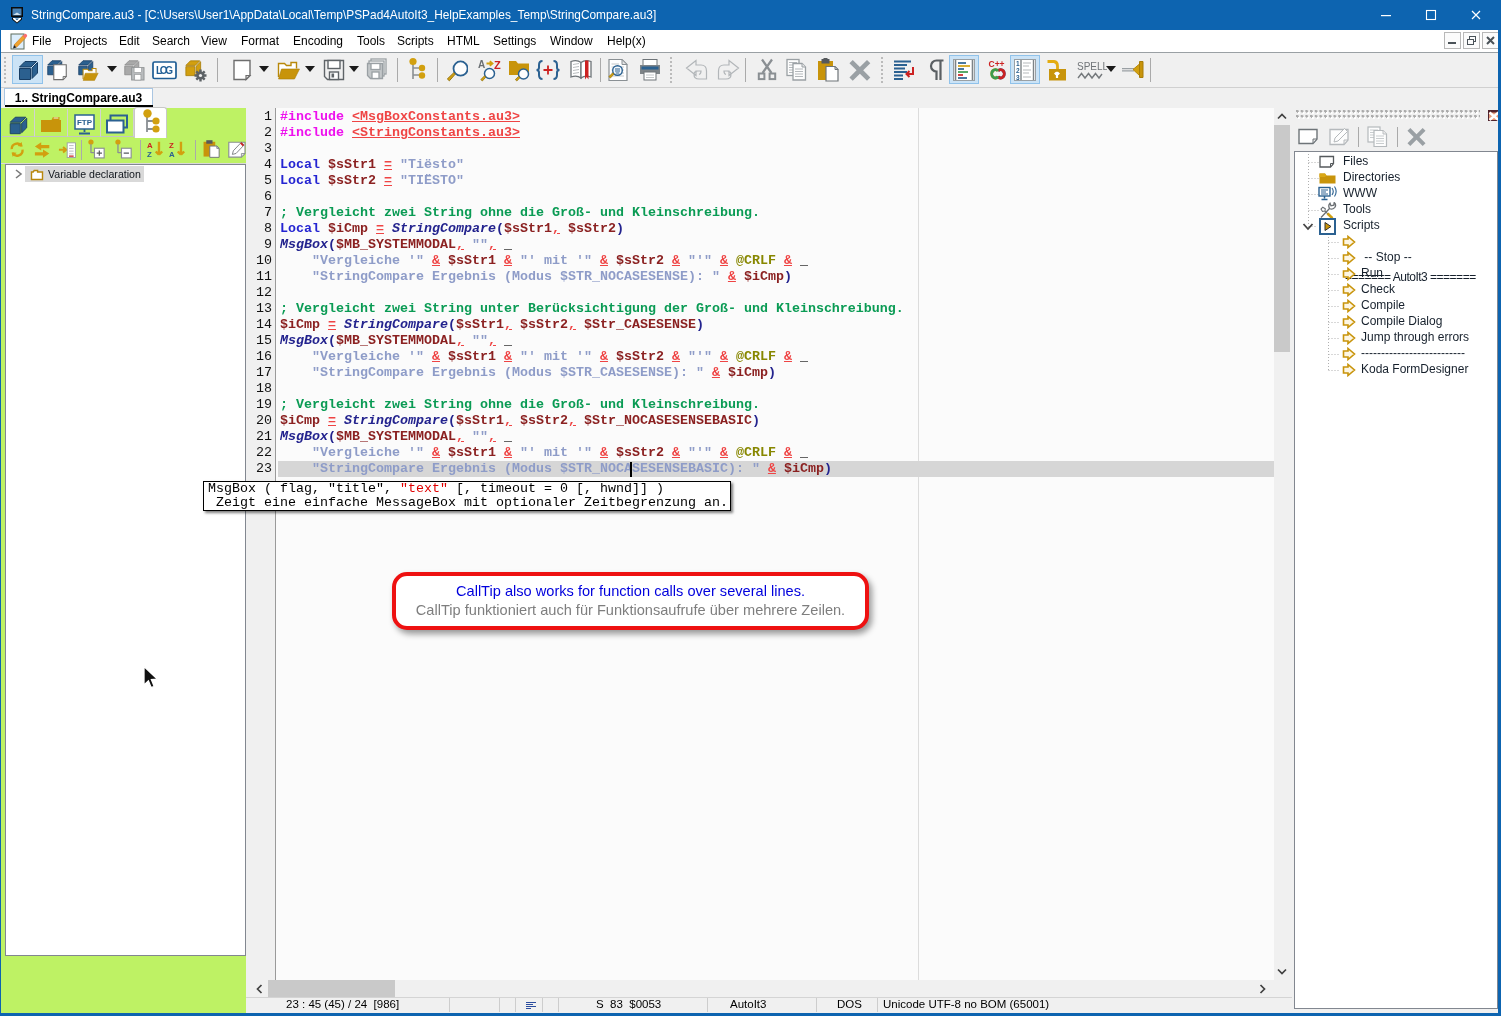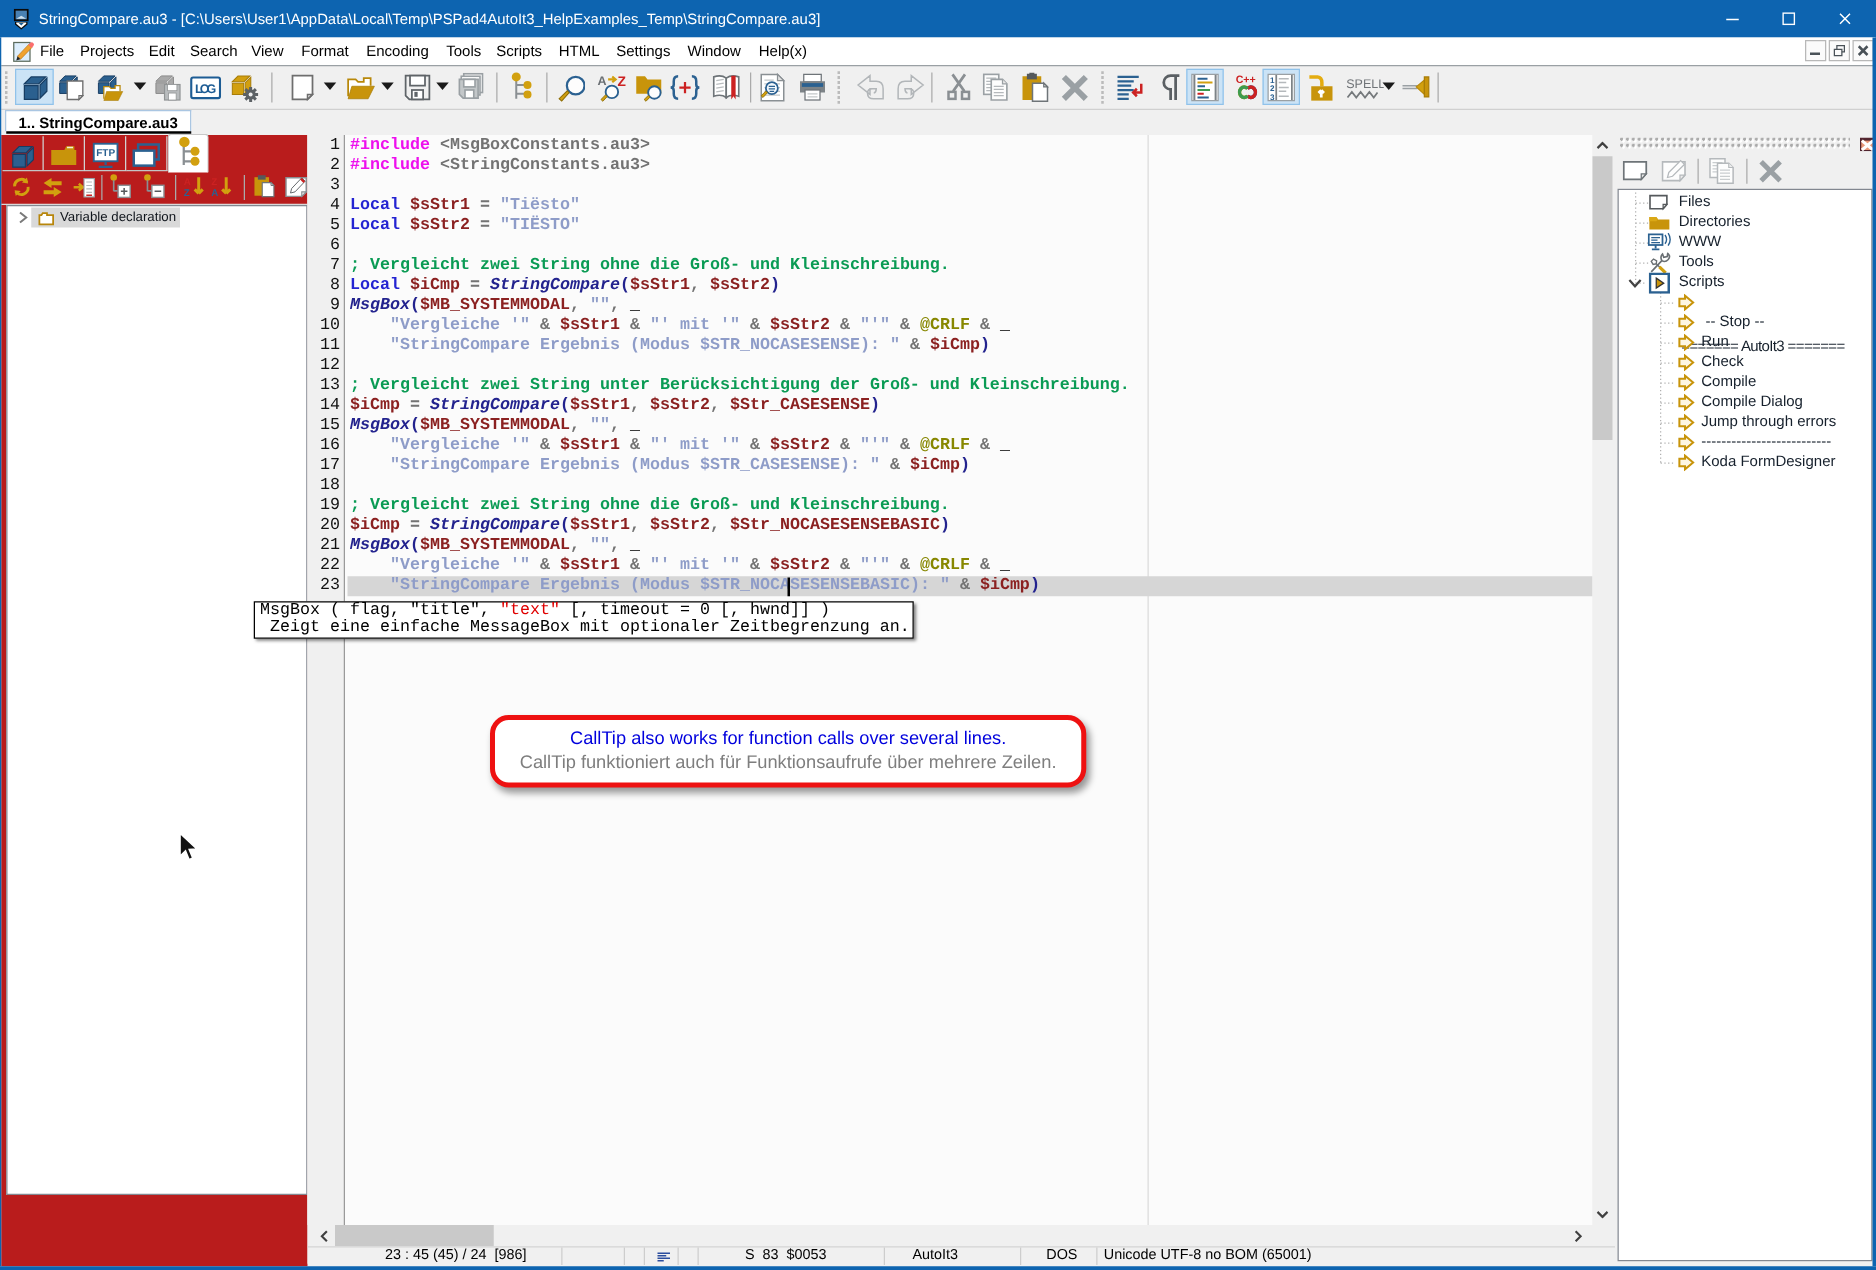--- a/index.html
+++ b/index.html
@@ -14,35 +14,35 @@
 
 #toolbar{left:1px;top:52px;width:1499px;height:36px;background:#f0f0f0;border-top:1px solid #9aa0a4;border-bottom:1px solid #d0d0d0;}
 .tsep{position:absolute;top:5px;width:1px;height:24px;background:#aaa;}
 .tgrip{position:absolute;top:4px;width:3px;height:26px;background-image:repeating-linear-gradient(#bbb 0 2px,transparent 2px 4px);background-size:2px 100%;background-repeat:no-repeat;}
 .hibtn{position:absolute;background:#cbe3f6;border:1px solid #90c2ea;}
 
 #tabrow{left:1px;top:88px;width:1499px;height:20px;background:#f0f0f0;}
 #atab{position:absolute;left:3px;top:0px;width:149px;height:17px;background:#fff;border:1px solid #aac6e2;border-bottom:none;font-size:12px;font-weight:bold;text-align:center;padding-top:2px;}
 #atabline{position:absolute;left:4px;top:17px;width:148px;height:2px;background:#000;}
 
-#lpanel{left:1px;top:108px;width:245px;height:905px;background:#b91c1c;}
+#lpanel{left:1px;top:108px;width:245px;height:905px;background:#bef264;}
 .ltab{position:absolute;top:1px;height:28px;width:33px;border-right:1px solid #d2d2d2;border-bottom:1px solid #c4c4c4;}
 #ltree{position:absolute;left:4px;top:56px;width:241px;height:792px;background:#fff;border:1px solid #828790;}
 
 #editor{left:246px;top:108px;width:1028px;height:872px;background:#fbfbfb;}
 #gutter{position:absolute;left:0;top:0;width:30px;height:872px;background:#f0f0f0;border-right:1px solid #9a9a9a;}
 #gutnums{position:absolute;left:0;top:1px;width:26px;text-align:right;font-family:"Liberation Mono",monospace;font-size:13.33px;line-height:16px;color:#111;white-space:pre;}
 #marginline{position:absolute;left:672px;top:0;width:1px;height:872px;background:#dcdcdc;}
 #curline{position:absolute;left:32px;top:353px;width:996px;height:16px;background:#d6d6d6;}
 #code{position:absolute;left:34px;top:1px;font-family:"Liberation Mono",monospace;font-size:13.33px;line-height:16px;font-weight:bold;white-space:pre;color:#000;}
 #caret{position:absolute;left:384px;top:354px;width:2px;height:15px;background:#000;}
 .kw{color:#2424d2;}
 .fn{color:#23238e;font-style:italic;}
 .vr{color:#8b2121;}
-.op{color:#737373;}
+.op{color:#ef4444;text-decoration:underline;}
 .st{color:#8e9cc8;}
 .cm{color:#0a9b54;}
 .mc{color:#878700;}
 .inc{color:#ee10ee;}
 .pr{color:#23238e;}
 
 #vsb{left:1274px;top:108px;width:16px;height:872px;background:#f0f0f0;}
 #vthumb{position:absolute;left:0px;top:17px;width:16px;height:227px;background:#c9c9c9;}
 #hsb{left:246px;top:980px;width:1028px;height:17px;background:#f0f0f0;}
 #hthumb{position:absolute;left:22px;top:0px;width:127px;height:17px;background:#c9c9c9;}
@@ -554,21 +554,21 @@
   </div>
 <div class="abs" id="statusbar">
 <div class="scell" style="left:0;width:204px;"></div>
 <div class="scell" style="left:204px;width:50px;"></div>
 <div class="scell" style="left:254px;width:16px;"></div>
 <div class="scell" style="left:270px;width:27px;"></div>
 <div class="scell" style="left:297px;width:16px;"></div>
 <div class="scell" style="left:313px;width:149px;"></div>
 <div class="scell" style="left:462px;width:109px;"></div>
 <div class="scell" style="left:571px;width:61px;"></div>
-<div class="stext" style="left:62px;">23 : 45 (45) / 24  [986]</div>
+<div class="stext" style="left:40px;">23 : 45 (45) / 24  [986]</div>
 <svg class="abs" style="left:279px;top:3px;" width="12" height="9">
       <g stroke="#2b4d9e" stroke-width="1.2">
         <path d="M1 1.5 L11 1.5 M1 3.5 L8 3.5 M1 5.5 L11 5.5 M1 7.5 L6 7.5"></path>
       </g>
     </svg>
 <div class="stext" style="left:350px;">S&nbsp; 83&nbsp; $0053</div>
 <div class="stext" style="left:484px;">AutoIt3</div>
 <div class="stext" style="left:591px;">DOS</div>
 <div class="stext" style="left:637px;">Unicode UTF-8 no BOM (65001)</div>
 </div>

